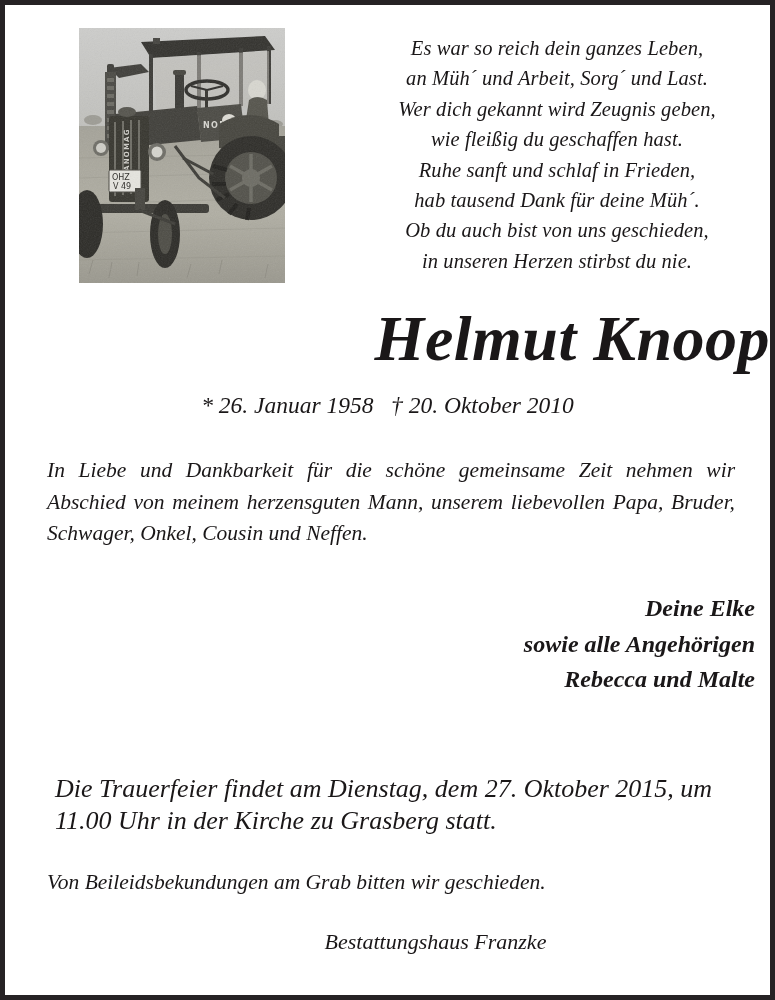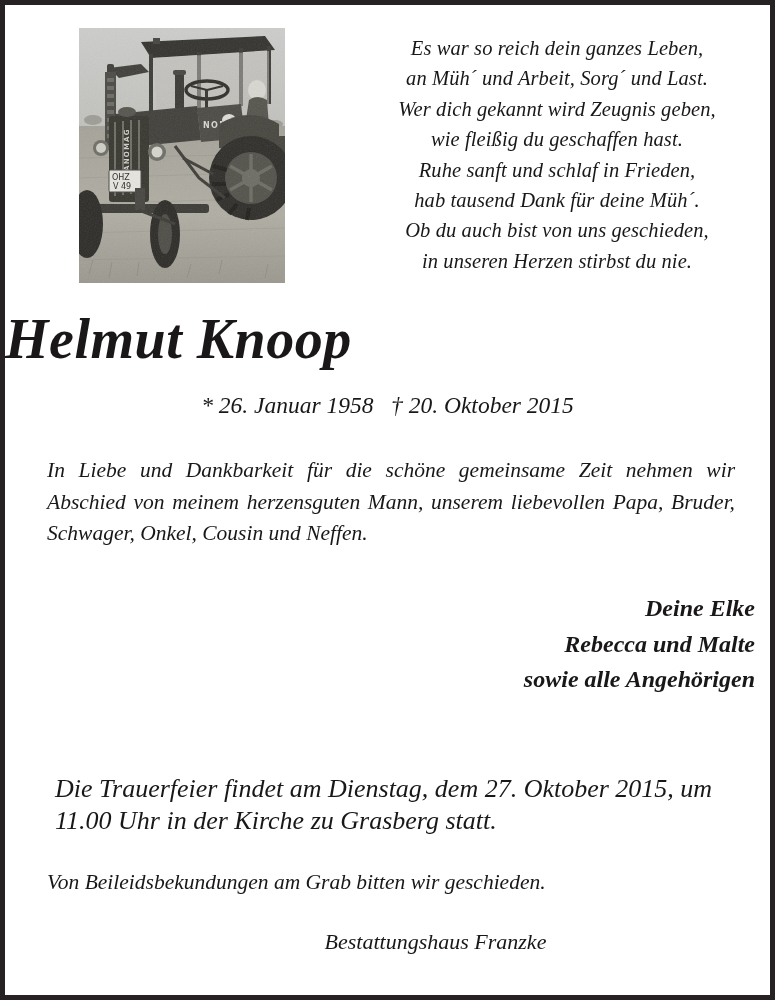--- a/index.html
+++ b/index.html
@@ -56,24 +56,24 @@
     text-align: center;
     white-space: pre-line;
   }
 
   
   .deceased-name {
     position: absolute;
     left: 0;
     top: 303px;
     width: 765px;
-    text-align: left;
+    text-align: right;
     font-weight: bold;
     font-style: italic;
-    font-size: 56px;
+    font-size: 64px;
     line-height: 62px;
     letter-spacing: 0.5px;
   }
 
   .life-dates {
     position: absolute;
     left: 0;
     top: 385px;
     width: 765px;
     text-align: center;
@@ -326,28 +326,28 @@
 Wer dich gekannt wird Zeugnis geben,
 wie fleißig du geschaffen hast.
 Ruhe sanft und schlaf in Frieden,
 hab tausend Dank für deine Müh´.
 Ob du auch bist von uns geschieden,
 in unseren Herzen stirbst du nie.</div>
   </div>
 
   <div class="deceased-name">Helmut Knoop</div>
 
-  <div class="life-dates">* 26. Januar 1958   † 20. Oktober 2015</div>
+  <div class="life-dates">* 26. Januar 1958   † 20. Oktober 2010</div>
 
   <div class="farewell">In Liebe und Dankbarkeit für die schöne gemeinsame Zeit nehmen wir Abschied von meinem herzensguten Mann, unserem liebevollen Papa, Bruder, Schwager, Onkel, Cousin und Neffen.</div>
 
   <div class="survivors">
     <span class="survivor-line">Deine Elke</span>
+    <span class="survivor-line">sowie alle Angehörigen</span>
     <span class="survivor-line">Rebecca und Malte</span>
-    <span class="survivor-line">sowie alle Angehörigen</span>
   </div>
 
   <div class="service-info">Die Trauerfeier findet am Dienstag, dem 27. Oktober 2015, um
 11.00 Uhr  in der Kirche zu Grasberg statt.</div>
 
   <div class="condolence-note">Von Beileidsbekundungen am Grab bitten wir geschieden.</div>
 
   <div class="funeral-home">Bestattungshaus Franzke</div>
 
 </div>

